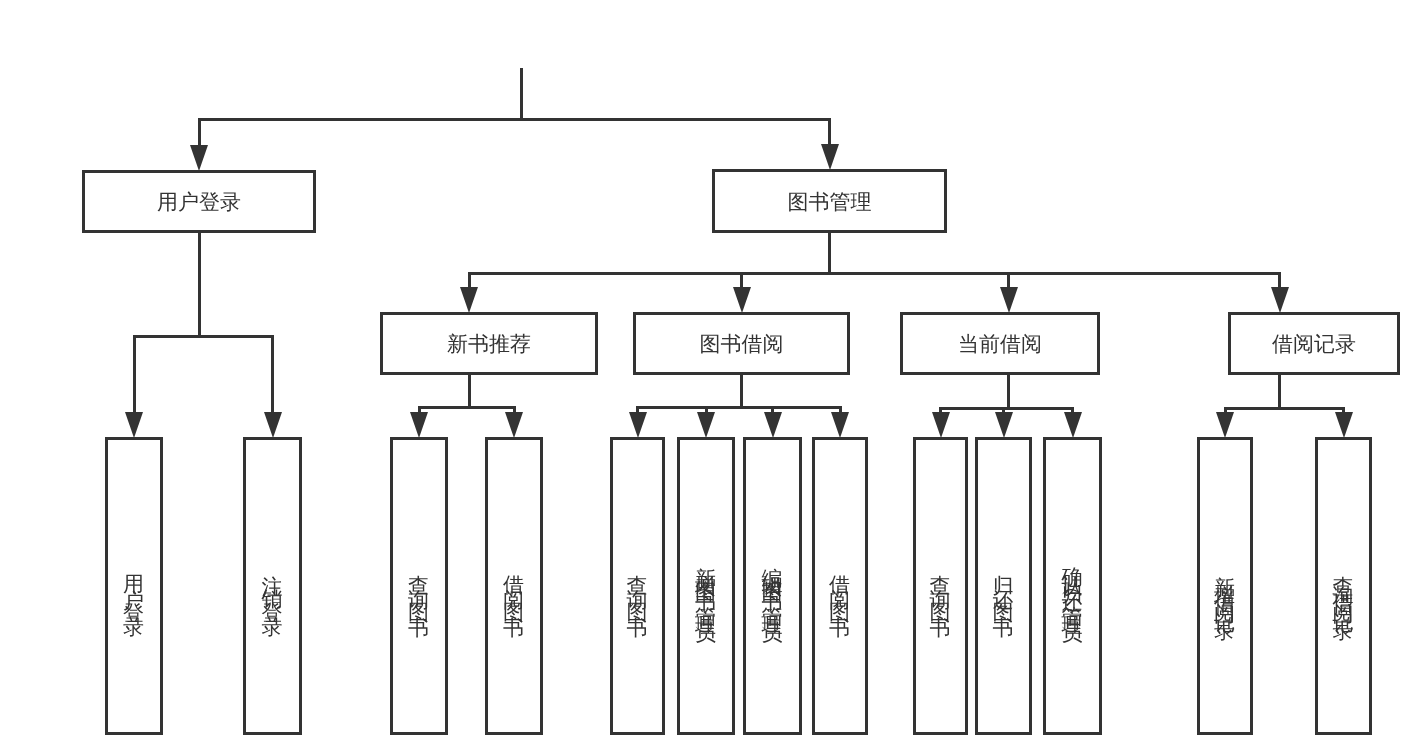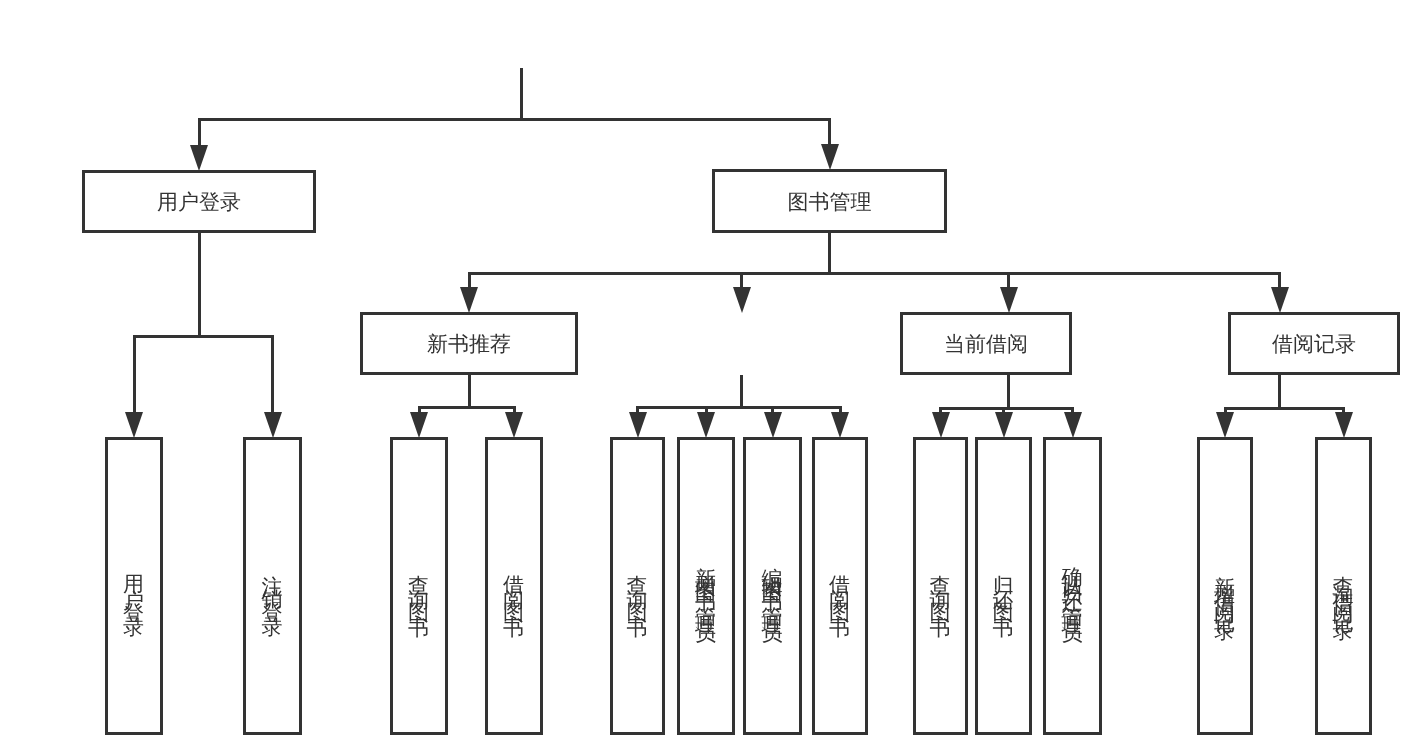--- a/index.html
+++ b/index.html
@@ -61,24 +61,27 @@
 </head>
 <body>
 
 <div id="canvas" style="--line: #333333; --text: #333333;">
     <div class="node horizontal" style="left: 82px; top: 170px; width: 234px; height: 63px;">
       <span class="label">用户登录</span>
     </div>
     <div class="node horizontal" style="left: 712px; top: 169px; width: 235px; height: 64px;">
       <span class="label">图书管理</span>
     </div>
-    <div class="node horizontal" style="left: 360px; top: 312px; width: 218px; height: 63px;">
+    <div class="node horizontal" style="left: 380px; top: 312px; width: 218px; height: 63px;">
       <span class="label">新书推荐</span>
     </div>
-    <div class="node horizontal" style="left: 900px; top: 312px; width: 172px; height: 63px;">
+    <div class="node horizontal" style="left: 633px; top: 312px; width: 217px; height: 63px;">
+      <span class="label">图书借阅</span>
+    </div>
+    <div class="node horizontal" style="left: 900px; top: 312px; width: 200px; height: 63px;">
       <span class="label">当前借阅</span>
     </div>
     <div class="node horizontal" style="left: 1228px; top: 312px; width: 172px; height: 63px;">
       <span class="label">借阅记录</span>
     </div>
     <div class="node vertical" style="left: 105px; top: 437px; width: 58px; height: 298px;">
       <span class="label" style="letter-spacing: 14px;">用户登录</span>
     </div>
     <div class="node vertical" style="left: 243px; top: 437px; width: 59px; height: 298px;">
       <span class="label" style="letter-spacing: 14px;">注销登录</span>

